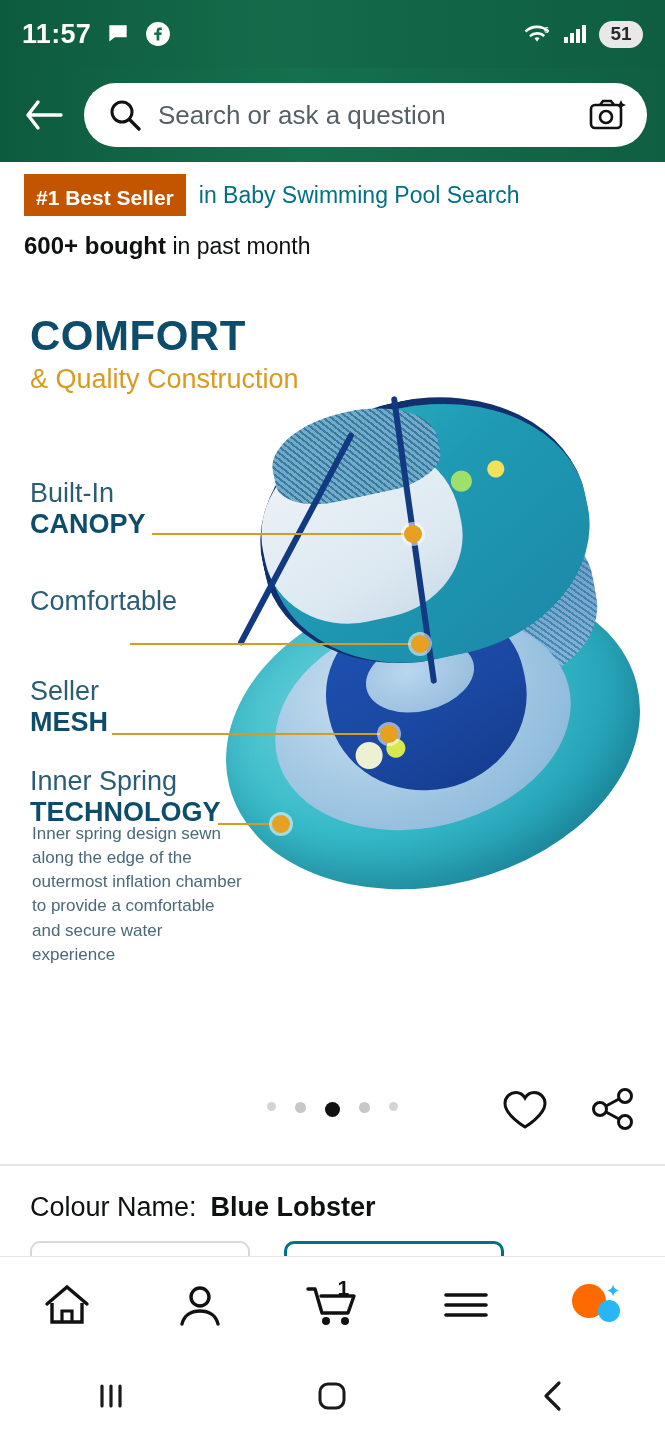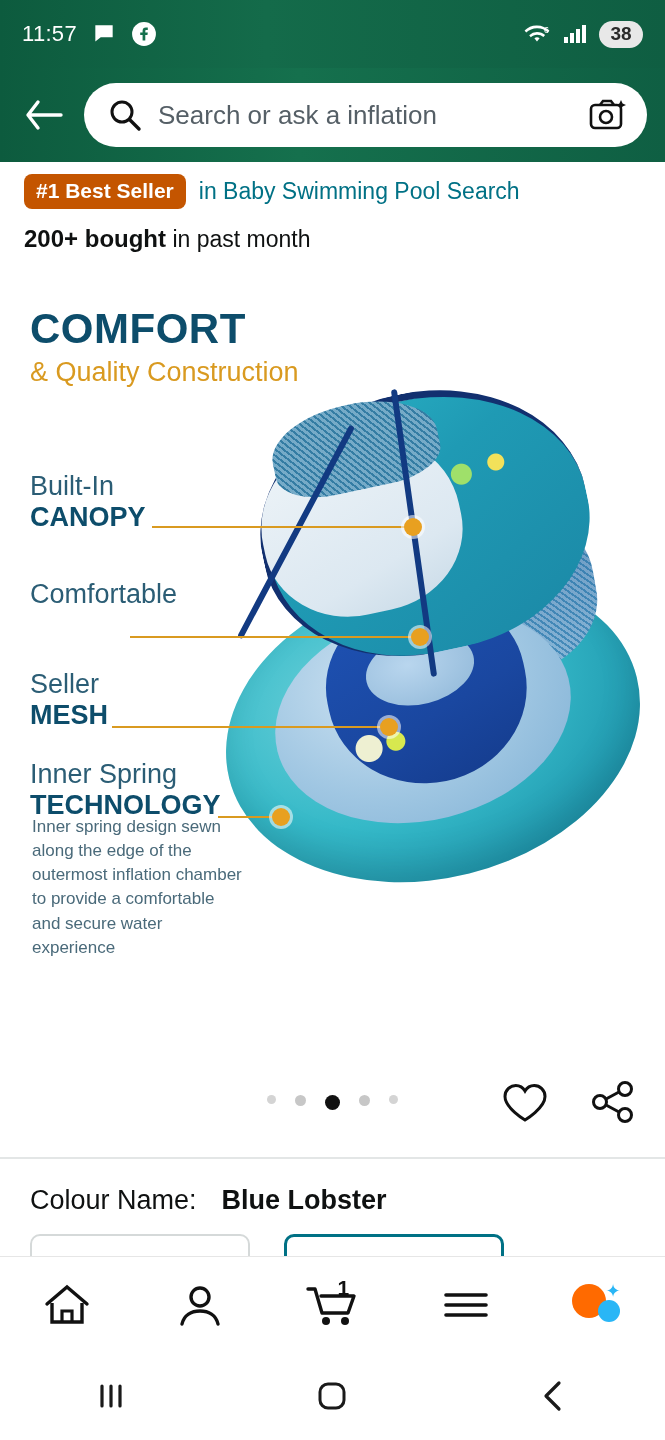--- a/index.html
+++ b/index.html
@@ -13,21 +13,21 @@
 
   
   .statusbar {
     height: 68px;
     background: linear-gradient(90deg,#0d5b3e 0%, #146b4a 40%, #0f5e42 100%);
     display: flex; align-items: center; justify-content: space-between;
     padding: 0 22px;
     color: #fff;
   }
   .sb-left { display: flex; align-items: center; gap: 14px; }
-  .sb-clock { font-size: 22px; font-weight: 400; letter-spacing: .3px; }
+  .sb-clock { font-size: 27px; font-weight: 700; letter-spacing: .3px; }
   .sb-right { display: flex; align-items: center; gap: 11px; }
   .battery-pill {
     background: #e8e8e8; color: #2a2a2a; font-size: 19px; font-weight: 600;
     border-radius: 14px; padding: 2px 10px 3px; min-width: 44px; text-align: center;
   }
   .icon-sq { display: inline-flex; align-items: center; justify-content: center; }
 
   
   .header {
     height: 94px;
@@ -40,21 +40,21 @@
     flex: 1; height: 64px; background: #fff; border-radius: 34px;
     display: flex; align-items: center; padding: 0 20px 0 24px; gap: 16px;
   }
   .search-placeholder { font-size: 26px; color: #555f66; flex: 1; }
 
   
   .content { padding: 0; background: #fff; }
   .badge-row { display: flex; align-items: center; gap: 13px; padding: 12px 24px 0; }
   .bestseller {
     background: #c45500; color: #fff; font-size: 21px; font-weight: 700;
-    padding: 5px 12px 7px; border-radius: 8px; line-height: 1.1;
+    padding: 12px 12px 7px; border-radius: 0; line-height: 1.1;
   }
   .badge-link { color: #007185; font-size: 23px; }
   .bought-row { padding: 16px 24px 0; font-size: 23px; color: #0f1111; }
   .bought-row b { font-weight: 700; font-size: 24px; }
 
   
   .infographic {
     position: relative; width: 665px; height: 760px; margin-top: 34px;
     overflow: hidden; background: #fff;
   }
@@ -158,21 +158,21 @@
     position: relative; height: 110px; display: flex; align-items: center;
   }
   .dots { position: absolute; left: 0; right: 0; display: flex; justify-content: center; gap: 19px; }
   .cdot { width: 11px; height: 11px; border-radius: 50%; background: #c7c7c7; }
   .cdot.sm { width: 9px; height: 9px; background: #d4d4d4; }
   .cdot.active { background: #111; width: 15px; height: 15px; }
   .actions { position: absolute; right: 28px; display: flex; gap: 40px; align-items: center; }
 
   .divider { height: 2px; background: #e3e6e6; }
 
-  .colour-row { padding: 26px 30px 0; display: flex; align-items: baseline; gap: 25px; }
+  .colour-row { padding: 26px 30px 0; display: flex; align-items: baseline; gap: 14px; }
   .colour-label { font-size: 27px; color: #0f1111; }
   .colour-value { font-size: 27px; font-weight: 700; color: #0f1111; }
 
   .swatches { display: flex; gap: 34px; padding: 18px 30px 0; }
   .swatch {
     width: 220px; height: 54px; border: 2px solid #d5d9d9; border-radius: 10px;
     background: #fff;
   }
   .swatch.sel { border: 3px solid #007185; }
   .swatch-inner-dark { width: 86px; height: 12px; background: #111; border-radius: 6px; margin: 22px auto 0; }
@@ -240,58 +240,58 @@
           </svg>
       </span>
       <span class="icon-sq">
         <svg width="26" height="24" viewBox="0 0 26 24">
             <rect x="2" y="15" width="4" height="6" fill="#fff"></rect>
             <rect x="8" y="11" width="4" height="10" fill="#fff"></rect>
             <rect x="14" y="7" width="4" height="14" fill="#fff"></rect>
             <rect x="20" y="3" width="4" height="18" fill="#fff"></rect>
           </svg>
       </span>
-      <span class="battery-pill">38</span>
+      <span class="battery-pill">51</span>
     </div>
   </div>
 
   <div class="header">
     <div class="back-arrow">
       <svg width="40" height="34" viewBox="0 0 40 34">
           <path d="M14 4L4 17l10 13M4 17h33" stroke="#fff" stroke-width="3.4" fill="none" stroke-linecap="round" stroke-linejoin="round"></path>
         </svg>
     </div>
     <div class="searchbar">
       <span>
         <svg width="34" height="34" viewBox="0 0 34 34">
             <circle cx="14" cy="14" r="10" stroke="#111" stroke-width="3" fill="none"></circle>
             <path d="M21.5 21.5L31 31" stroke="#111" stroke-width="3.4" stroke-linecap="round"></path>
           </svg>
       </span>
-      <span class="search-placeholder">Search or ask a inflation</span>
+      <span class="search-placeholder">Search or ask a question</span>
       <span>
         <svg width="38" height="34" viewBox="0 0 38 34">
             <rect x="2" y="7" width="30" height="23" rx="4" stroke="#111" stroke-width="2.6" fill="none"></rect>
             <path d="M11 7l3-4h8l3 4" stroke="#111" stroke-width="2.6" fill="none"></path>
             <circle cx="17" cy="19" r="6" stroke="#111" stroke-width="2.6" fill="none"></circle>
             <path d="M32 2l1.6 3.4L37 7l-3.4 1.6L32 12l-1.6-3.4L27 7l3.4-1.6z" fill="#111"></path>
           </svg>
       </span>
     </div>
   </div>
 
   <div class="content">
 
     <div class="badge-row">
       <span class="bestseller">#1 Best Seller</span>
       <a class="badge-link">in Baby Swimming Pool Search</a>
     </div>
 
     <div class="bought-row">
-      <b>200+ bought</b><span> in past month</span>
+      <b>600+ bought</b><span> in past month</span>
     </div>
 
     <div class="infographic">
 
       <div class="ig-title">
         <div class="t1">COMFORT</div>
         <div class="t2">&amp; Quality Construction</div>
       </div>
 
       <div class="float-wrap">

